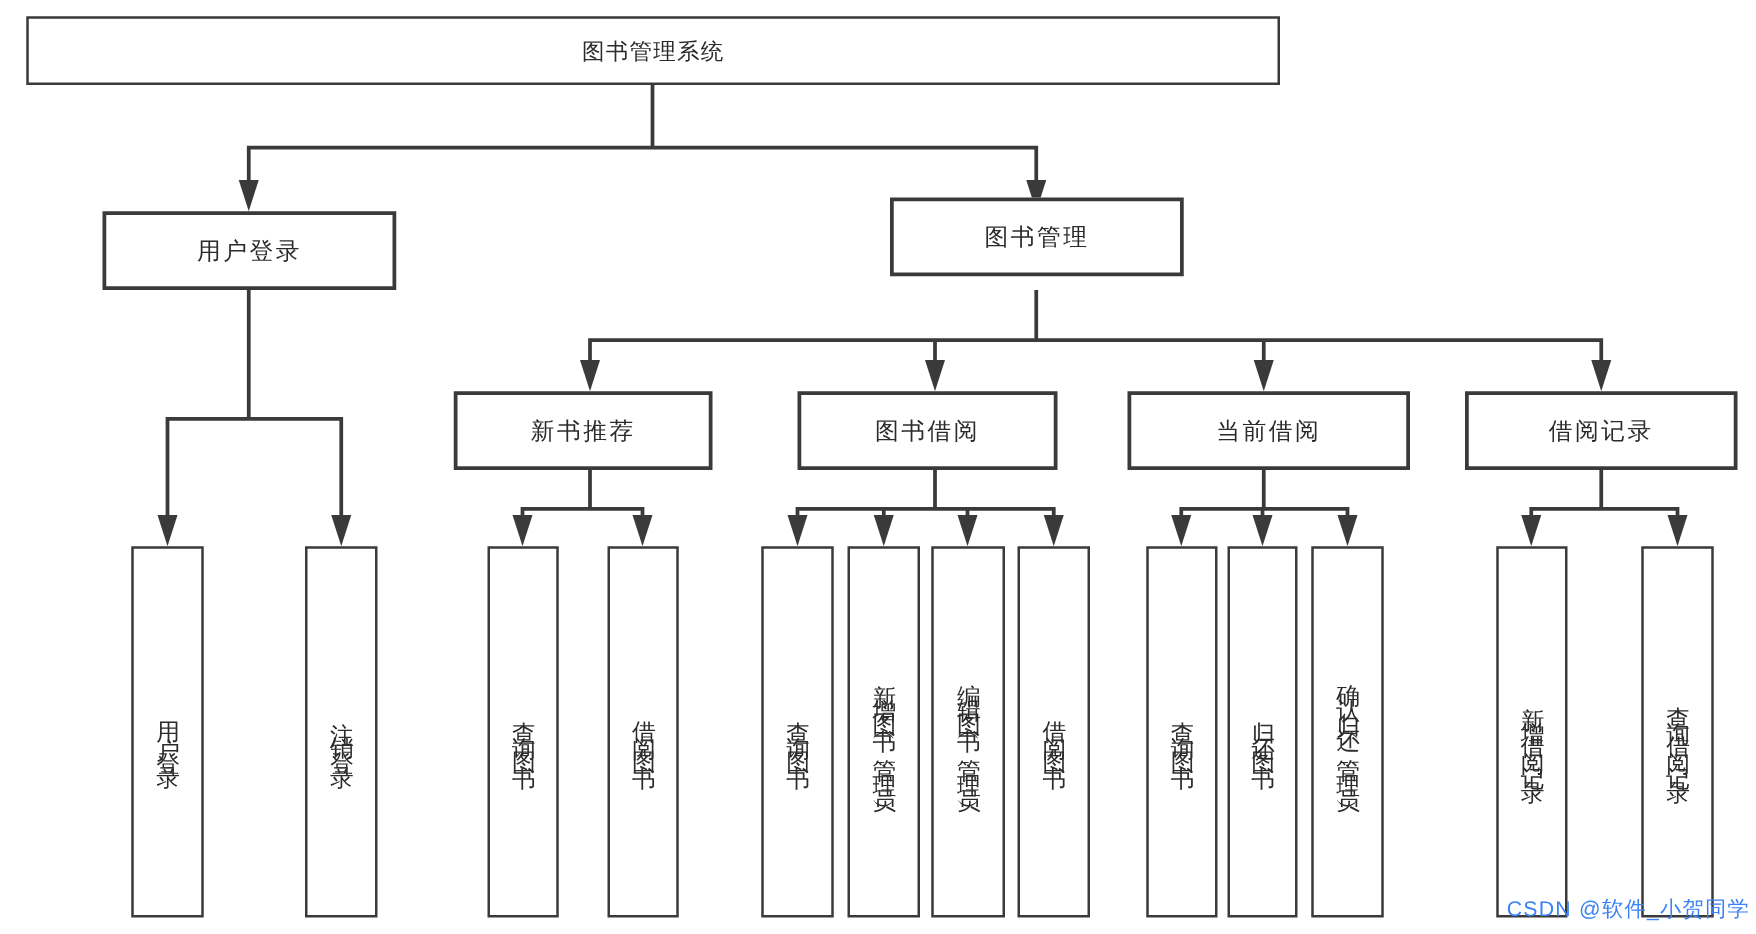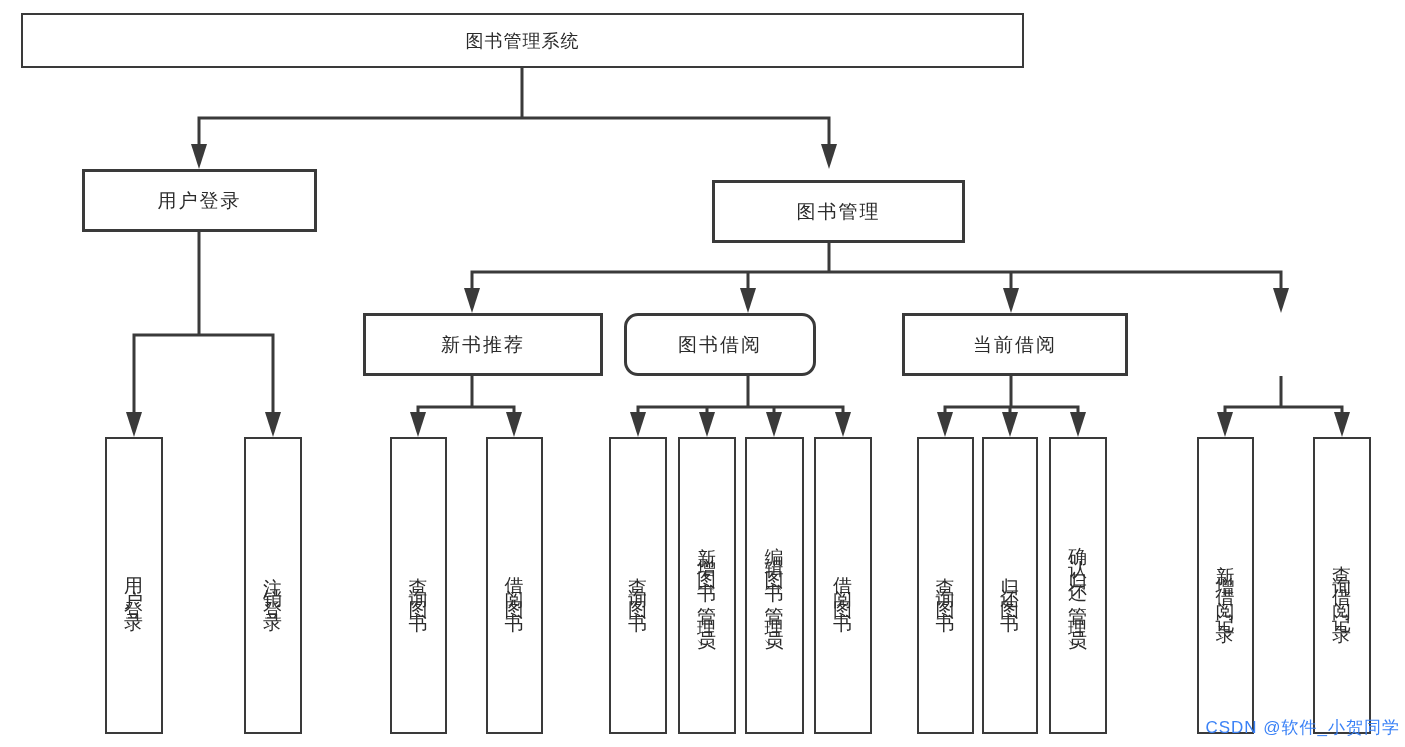--- a/index.html
+++ b/index.html
@@ -9,23 +9,23 @@
   }
   .connector-layer{position:absolute;left:0;top:0;width:1405px;height:747px;}
   .box{
     position:absolute;box-sizing:border-box;background:#ffffff;
     border:2px solid #3a3a3a;display:flex;align-items:center;justify-content:center;
     color:#2b2b2b;z-index:2;
   }
   .root-box{left:21px;top:13px;width:1003px;height:55px;font-size:18px;letter-spacing:1px;}
   .lvl-box{border-width:3px;font-size:19px;letter-spacing:2px;}
   .l2a{left:82px;top:169px;width:235px;height:63px;}
-  .l2b{left:712px;top:180px;width:253px;height:63px;}
-  .l3a{left:363px;top:313px;width:240px;height:63px;}
-  .l3b{left:624px;top:313px;width:192px;height:63px;border-radius:14px;}
+  .l2b{left:712px;top:158px;width:235px;height:63px;}
+  .l3a{left:363px;top:313px;width:207px;height:63px;}
+  .l3b{left:638px;top:313px;width:208px;height:63px;}
   .l3c{left:902px;top:313px;width:226px;height:63px;}
   .l3d{left:1172px;top:313px;width:218px;height:63px;}
   .leaf{top:437px;height:297px;border-width:2px;}
   .vtext{
     writing-mode:vertical-rl;text-orientation:mixed;
     font-size:19px;letter-spacing:12px;line-height:1;white-space:nowrap;
   }
   .watermark{
     position:absolute;top:716px;right:5px;font-size:17px;color:#3b82f6;
     letter-spacing:1px;z-index:6;
@@ -81,20 +81,23 @@
 
   <div class="box lvl-box l3a">
     <span>新书推荐</span>
   </div>
   <div class="box lvl-box l3b">
     <span>图书借阅</span>
   </div>
   <div class="box lvl-box l3c">
     <span>当前借阅</span>
   </div>
+  <div class="box lvl-box l3d">
+    <span>借阅记录</span>
+  </div>
 
   <div class="box leaf" style="left:105px;width:58px">
     <span class="vtext">用户登录</span>
   </div>
   <div class="box leaf" style="left:244px;width:58px">
     <span class="vtext">注销登录</span>
   </div>
 
   <div class="box leaf" style="left:390px;width:57px">
     <span class="vtext">查询图书</span>

